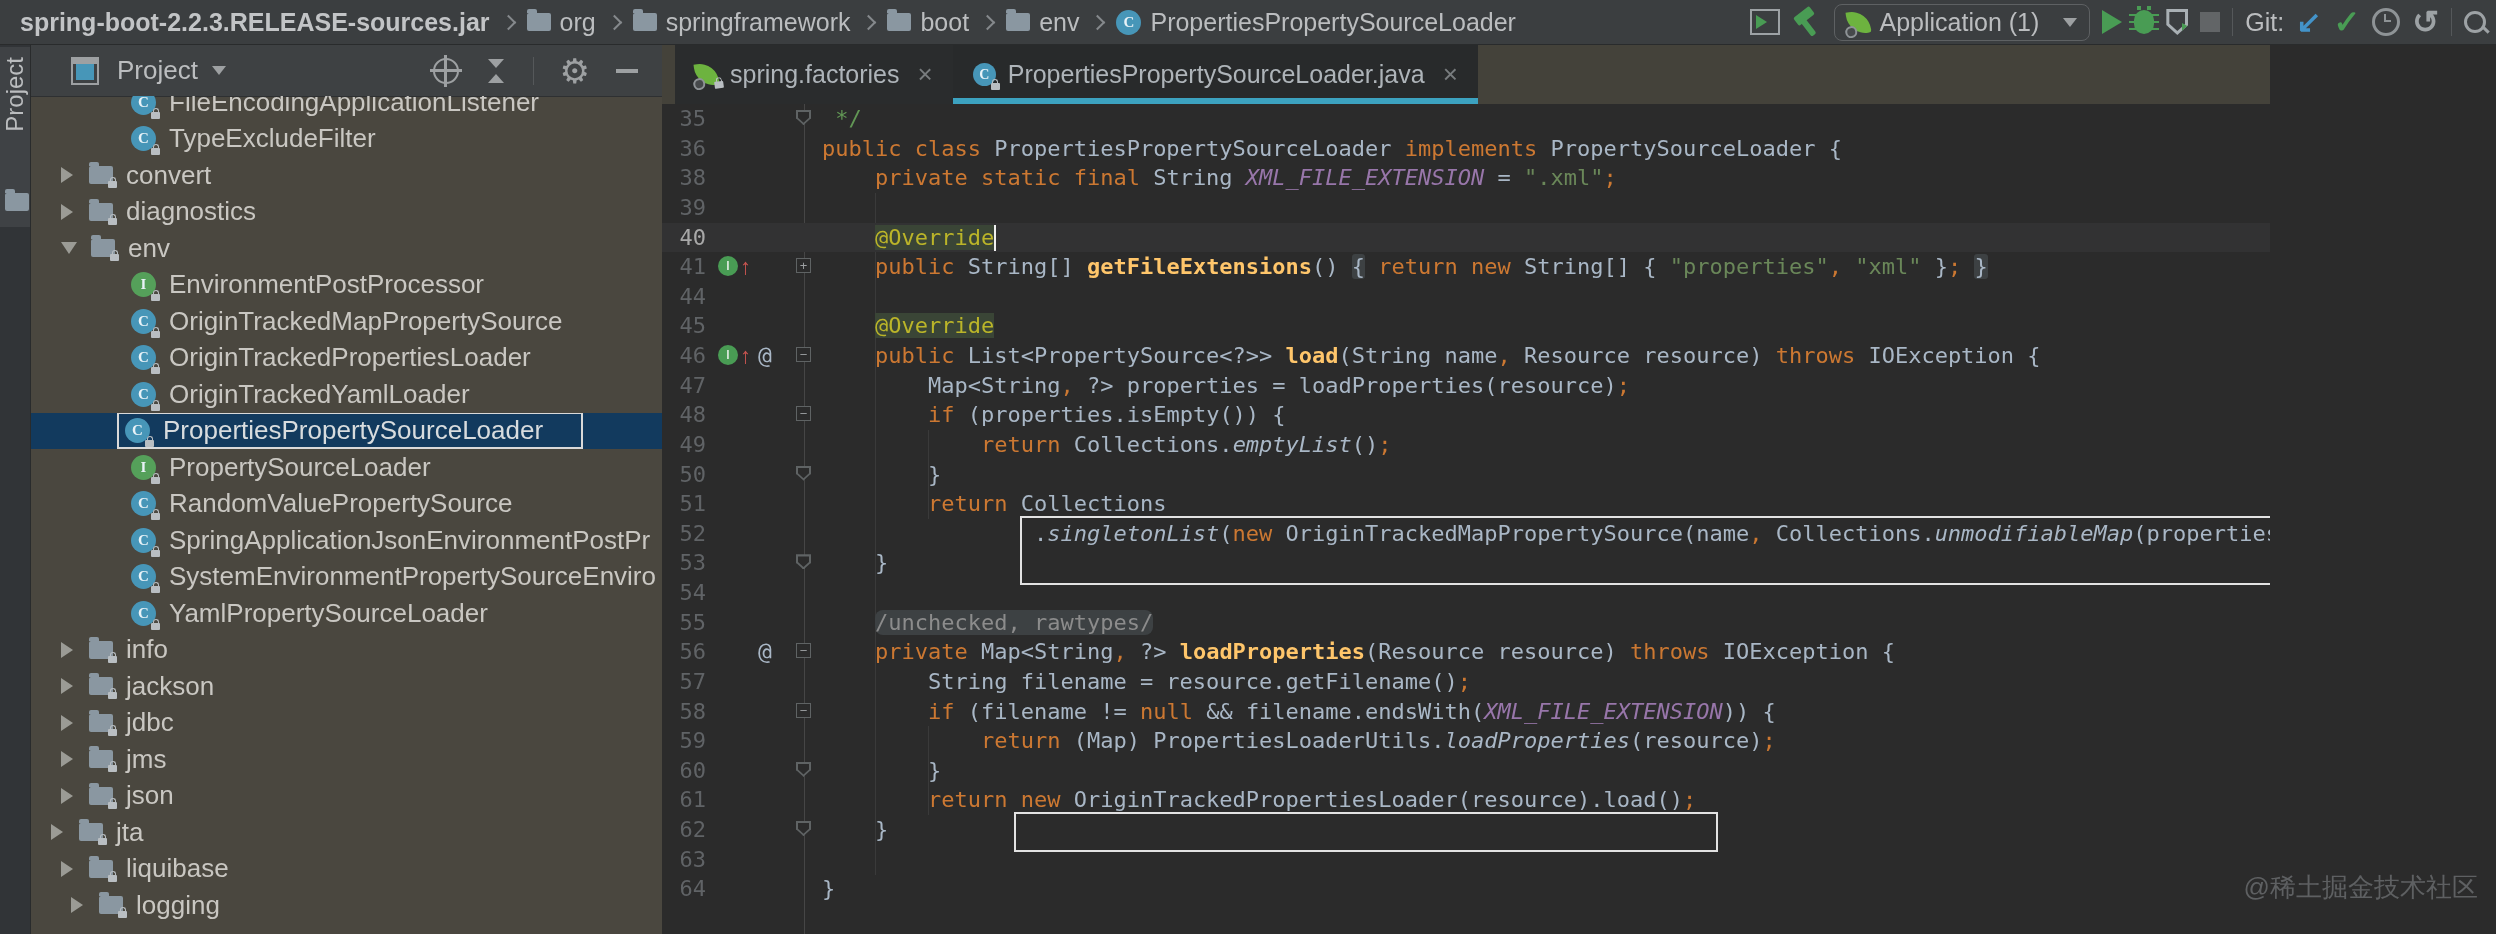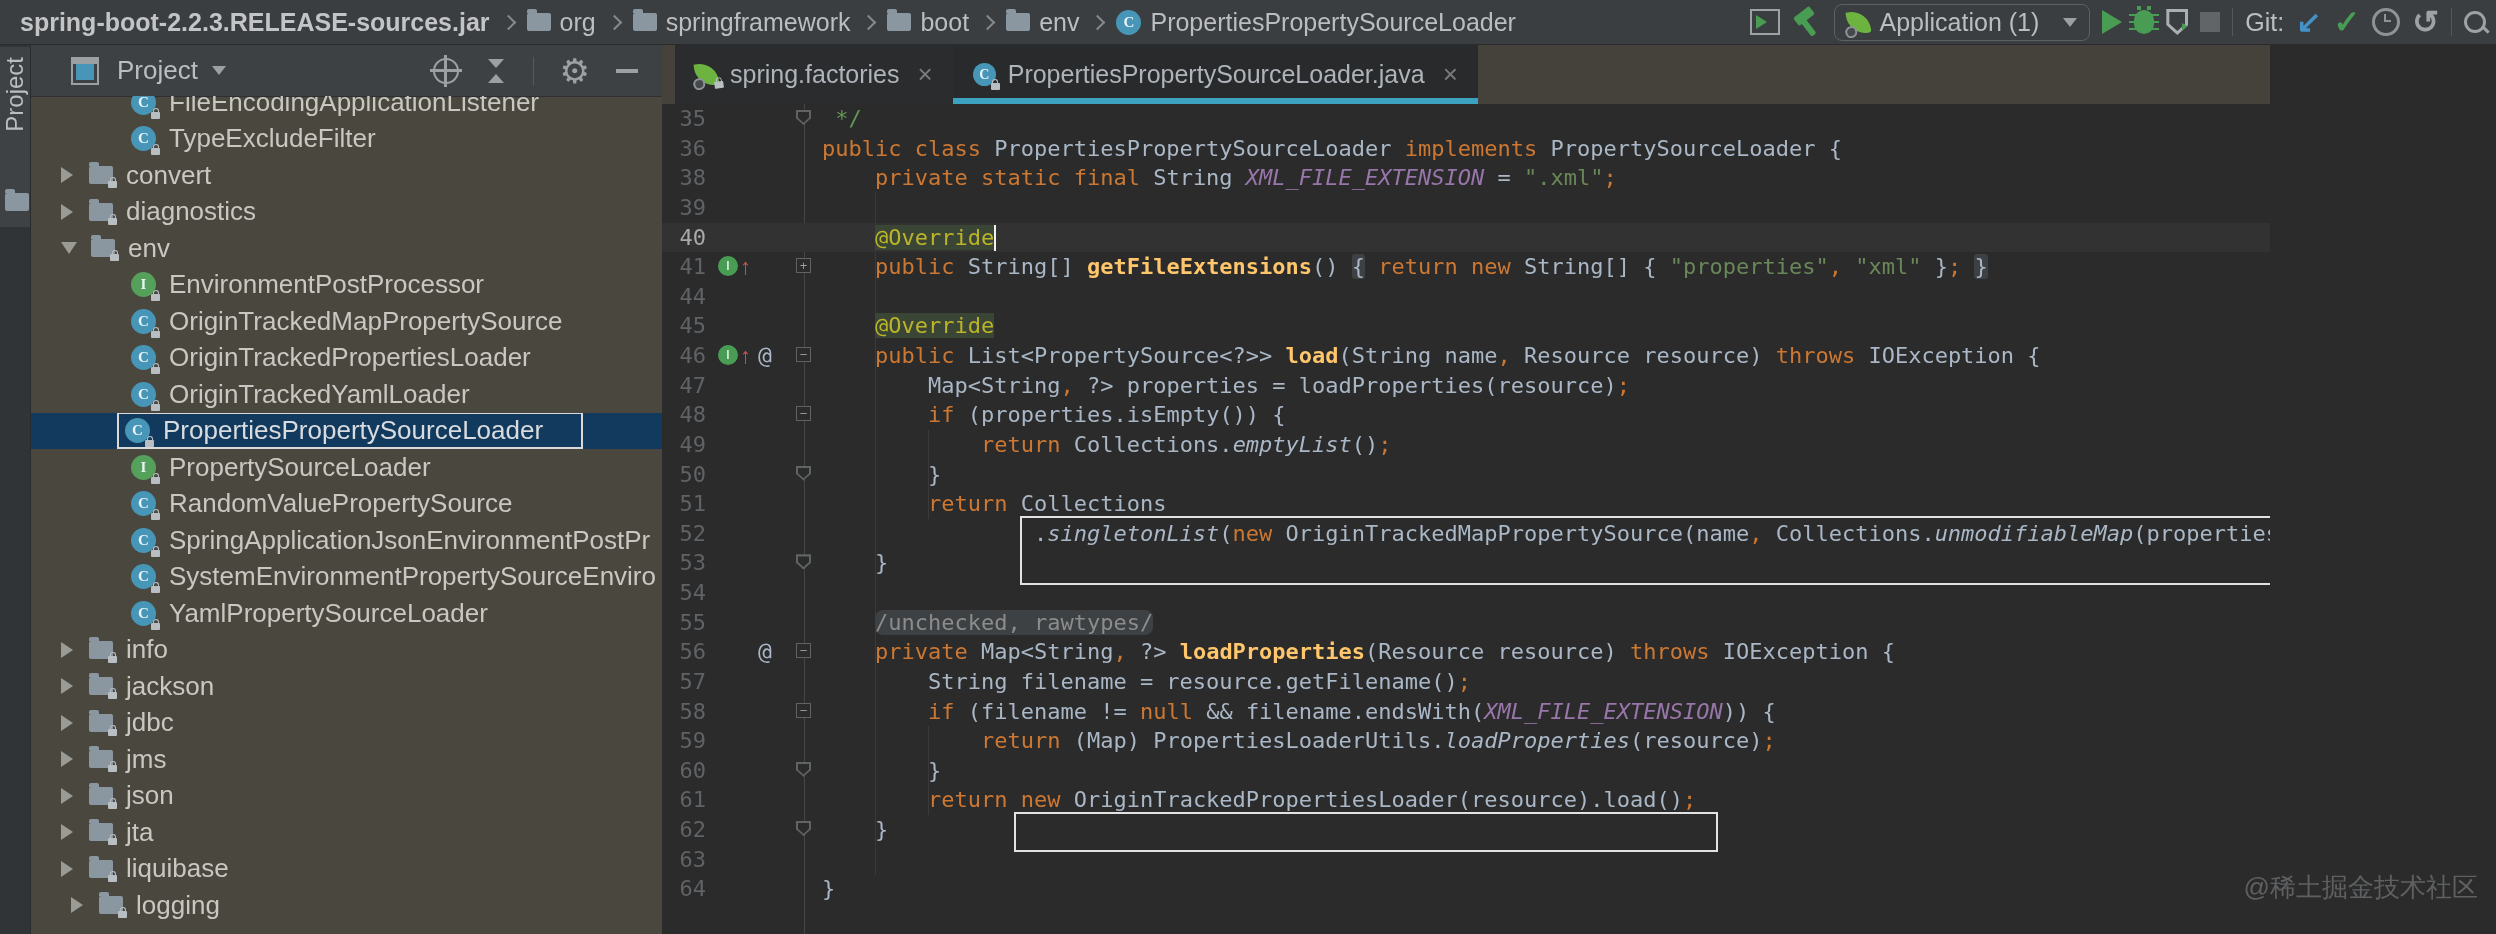--- a/index.html
+++ b/index.html
@@ -321,21 +321,21 @@
             </span>
             <span class="tlabel">jms</span>
           </div>
           <div class="trow" style="padding-left: 30px;">
             <span class="tri-r"></span>
             <span class="ico i-folder">
               <span class="lock"></span>
             </span>
             <span class="tlabel">json</span>
           </div>
-          <div class="trow" style="padding-left: 30px; text-align: right;">
+          <div class="trow" style="padding-left: 20px; text-align: right;">
             <span class="tri-r"></span>
             <span class="ico i-folder">
               <span class="lock"></span>
             </span>
             <span class="tlabel">jta</span>
           </div>
           <div class="trow" style="padding-left: 30px;">
             <span class="tri-r"></span>
             <span class="ico i-folder">
               <span class="lock"></span>

